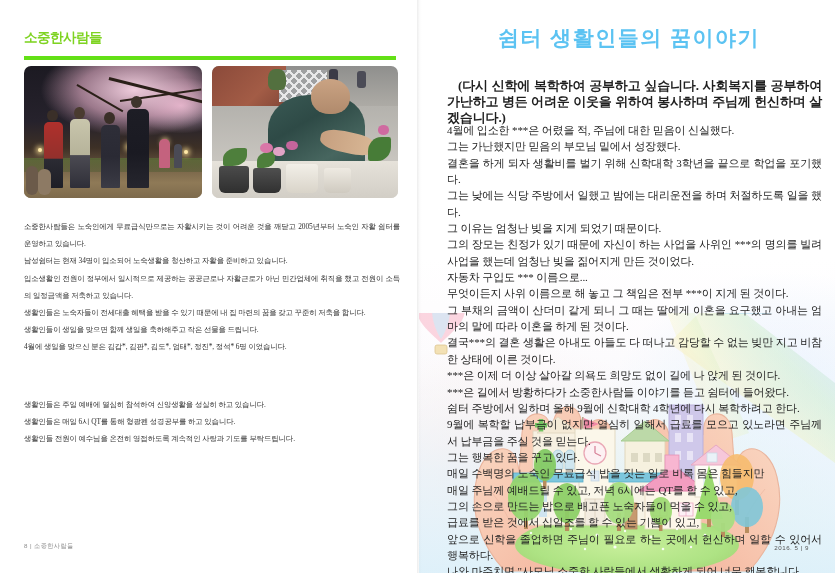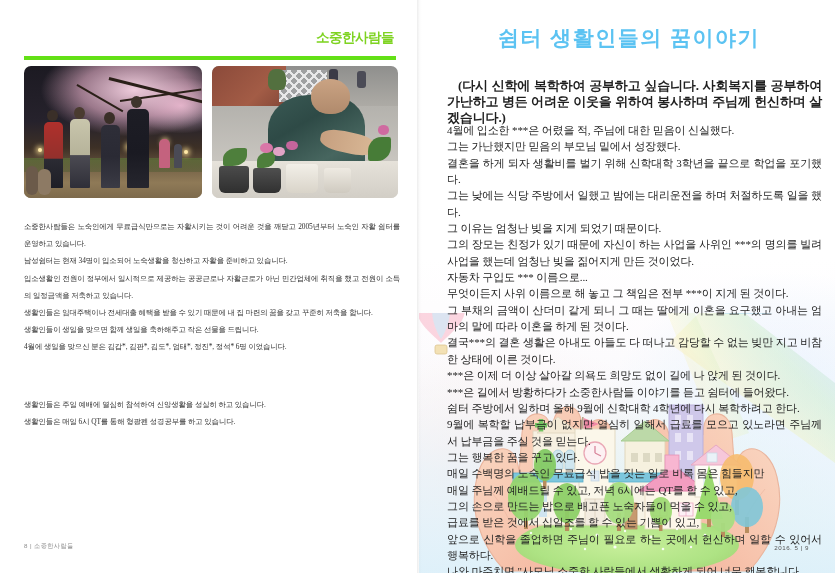--- a/index.html
+++ b/index.html
@@ -24,21 +24,21 @@
     left: 0; top: 0;
     width: 419px; height: 573px;
     background: #ffffff;
     overflow: hidden;
   }
   .header-row {
     position: absolute;
     left: 24px; top: 29px;
     width: 370px;
     display: flex;
-    align-items: flex-end;
+    align-items: flex-start;
     gap: 23px;
     flex-direction: column;
   }
   .hdr-kicker {
     font-family: "Liberation Sans", sans-serif;
     font-size: 13.5px;
     font-weight: bold;
     color: #7ed321;
     letter-spacing: -0.5px;
     white-space: nowrap;
@@ -346,28 +346,29 @@
         <div class="ph2-flower" style="left:33%;bottom:32%;width:6%;height:7%;background:#e2a3c6;"></div>
         <div class="ph2-flower" style="left:40%;bottom:36%;width:6%;height:7%;background:#c4659b;"></div>
         <div class="ph2-flower" style="left:89%;bottom:48%;width:6%;height:7%;background:#cf6aa0;"></div>
       </div>
     </div>
 
     <div class="l-blk" style="top:218px;">
       <p>소중한사람들은 노숙인에게 무료급식만으로는 자활시키는 것이 어려운 것을 깨닫고 2005년부터 노숙인 자활 쉼터를 운영하고 있습니다.</p>
       <p class="nojust">남성쉼터는 현재 34명이 입소되어 노숙생활을 청산하고 자활을 준비하고 있습니다.</p>
       <p>입소생활인 전원이 정부에서 일시적으로 제공하는 공공근로나 자활근로가 아닌 민간업체에 취직을 했고 전원이 소득의 일정금액을 저축하고 있습니다.</p>
-      <p>생활인들은 임대주택이나 전세대출 혜택을 받을 수 있기 때문에 내 집 마련의 꿈을 갖고 꾸준히 저축을 합니다.</p>
+      <p>생활인들은 노숙자들이 전세대출 혜택을 받을 수 있기 때문에 내 집 마련의 꿈을 갖고 꾸준히 저축을 합니다.</p>
       <p class="nojust">생활인들이 생일을 맞으면 함께 생일을 축하해주고 작은 선물을 드립니다.</p>
       <p class="nojust">4월에 생일을 맞으신 분은 김갑*, 김판*, 김도*, 엄태*, 정진*, 정석*  6명 이었습니다.</p>
     </div>
 
     <div class="l-blk" style="top:396px;">
       <p class="nojust">생활인들은 주일 예배에 열심히 참석하여 신앙생활을 성실히 하고 있습니다.</p>
       <p class="nojust">생활인들은 매일 6시 QT를 통해 형광펜 성경공부를 하고 있습니다.</p>
+      <p class="nojust">생활인들 전원이 예수님을 온전히 영접하도록 계속적인 사랑과 기도를 부탁드립니다.</p>
     </div>
 
     <div class="footer-left">8  |  소중한사람들</div>
   </div>
 
   <div class="page-right">
 
     <svg class="illus" viewBox="0 0 416 260" preserveAspectRatio="none">
       <defs>
         <linearGradient id="skyg" x1="0" y1="0" x2="0" y2="1">

